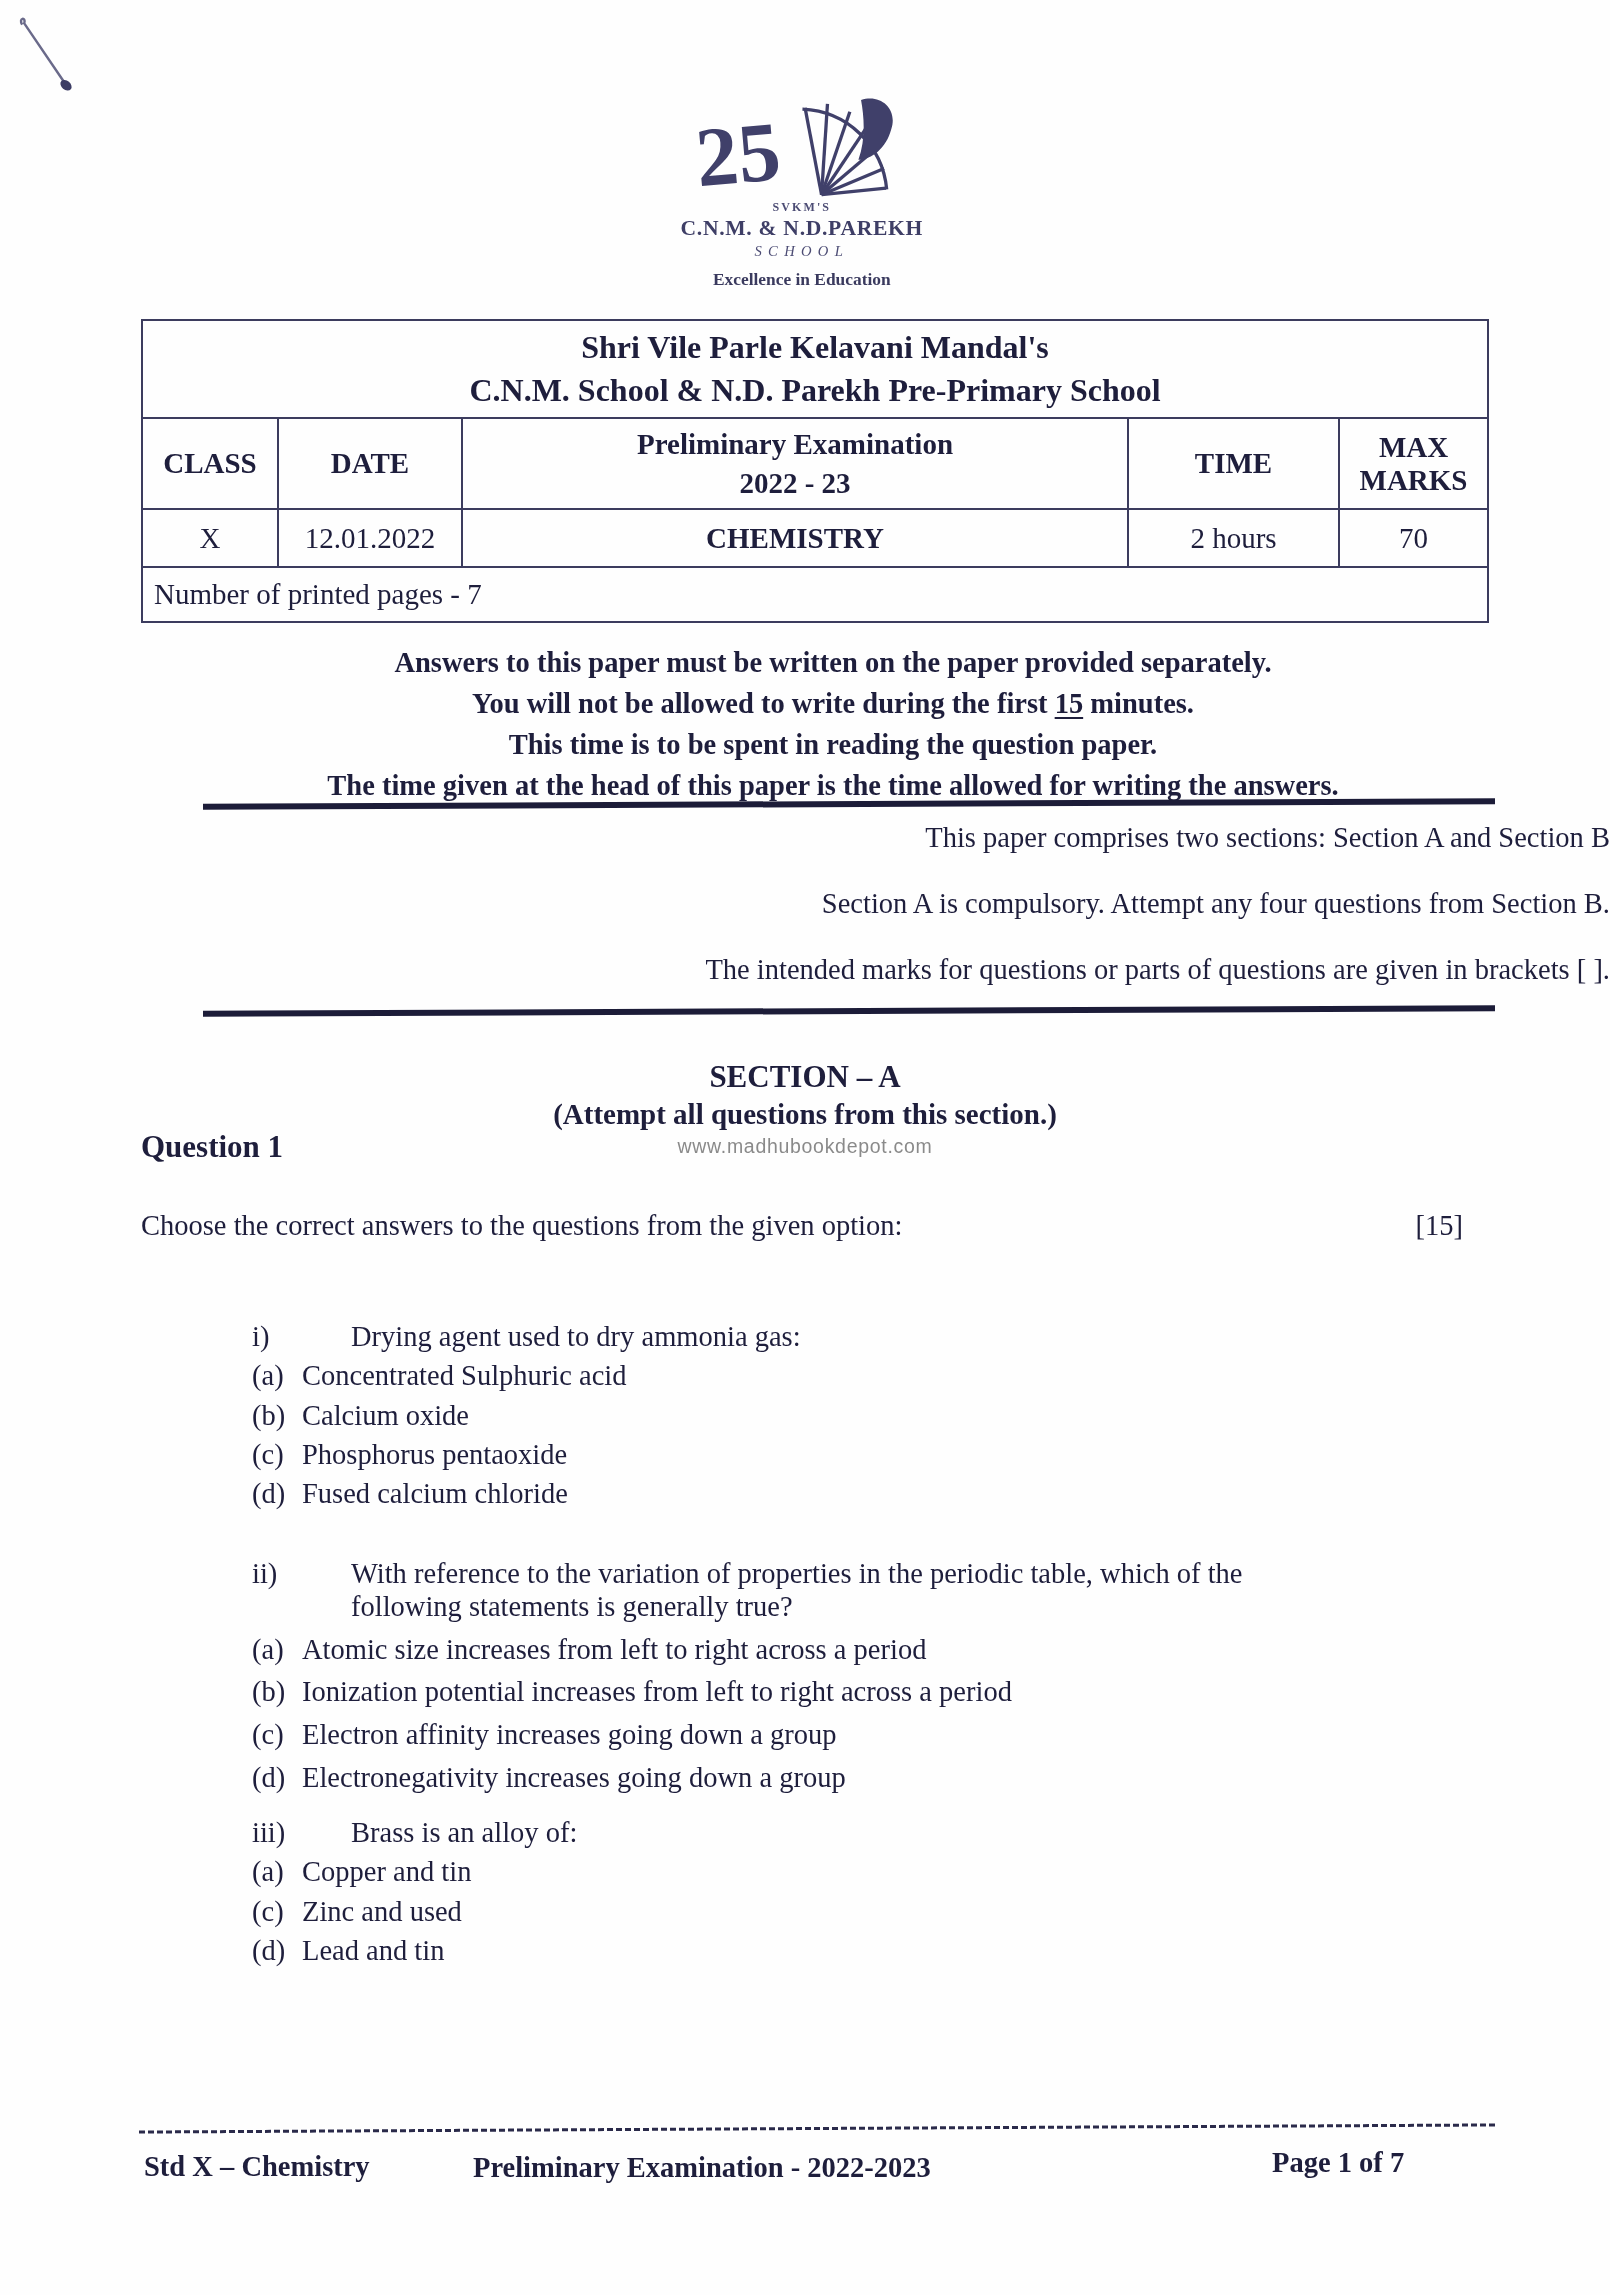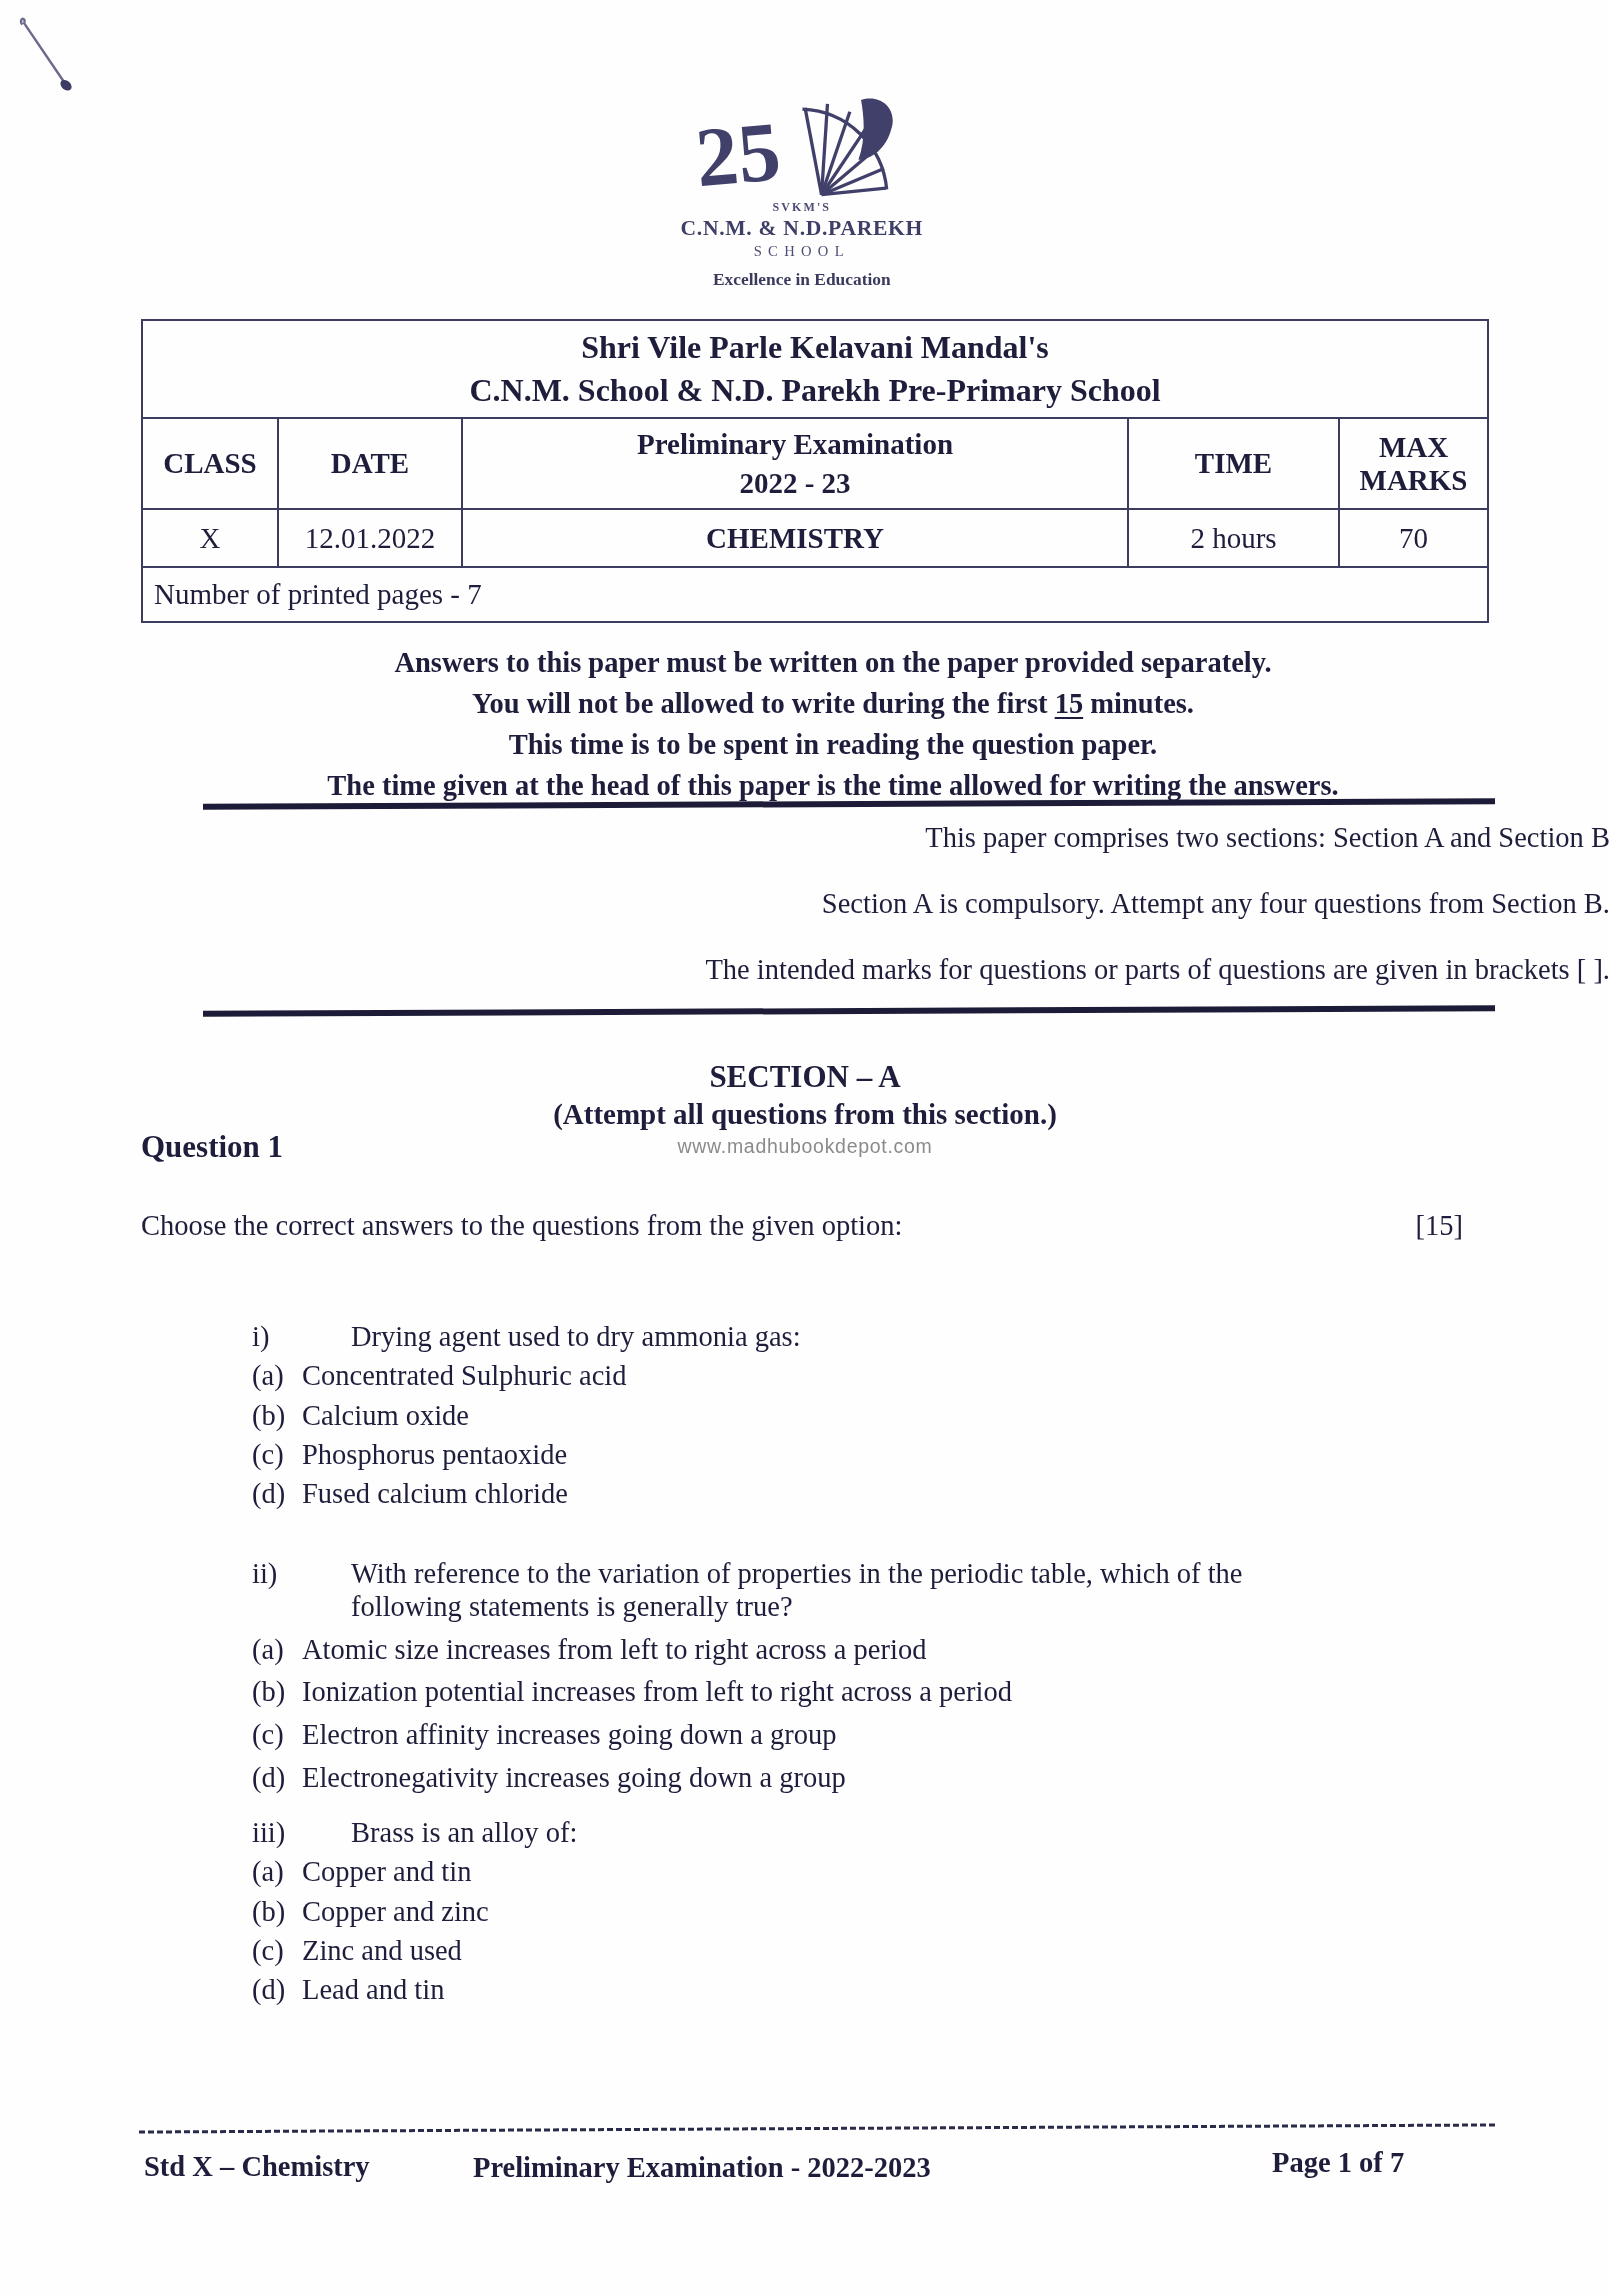--- a/index.html
+++ b/index.html
@@ -9,21 +9,21 @@
     overflow:hidden;
   }
   
   .pen-mark { position:absolute; left:15.3px; top:15.3px; }
   
   .logo { position:absolute; top:96px; left:50%; transform:translateX(-51%);
           width:320px; text-align:center; color:#40406a; }
   .logo-num-graphic { display:block; margin:0 auto; }
   .logo-org { font-size:12px; letter-spacing:2.1px; color:#4c4c74; font-weight:bold; margin-top:0px; }
   .logo-name { font-size:21.6px; font-weight:bold; letter-spacing:0.7px; color:#3e3e66; margin-top:1.4px; }
-  .logo-school { font-size:14.6px; letter-spacing:6.3px; color:#4c4c74; margin-top:1.4px; }
+  .logo-school { font-size:14.6px; letter-spacing:6.3px; color:#4c4c74; margin-top:1.4px;font-style:italic; }
   .logo-tagline { font-size:17.4px; font-weight:bold; color:#3a3a5e; margin-top:9.7px; }
   
   .header-table { position:absolute; left:141px; top:319px; width:1345px;
                   border-collapse:collapse; table-layout:fixed; }
   .header-table td { border:2.1px solid #3c3c5e; text-align:center; vertical-align:middle;
                      font-size:29px; padding:0; }
   .school-title-cell { height:96px; }
   .school-title-cell div { font-weight:bold; font-size:32px; line-height:43px; }
   .head-row td { height:89px; font-weight:bold; }
   .exam-title div { line-height:39px; }
@@ -192,21 +192,20 @@
     <div class="opt"><span class="opt-letter">(b)</span><span>Ionization potential increases from left to right across a period</span></div>
     <div class="opt"><span class="opt-letter">(c)</span><span>Electron affinity increases going down a group</span></div>
     <div class="opt"><span class="opt-letter">(d)</span><span>Electronegativity increases going down a group</span></div>
   </div>
 
   <div class="qblock qb-iii">
     <div class="qline">
       <span class="qnum">iii)</span><span>Brass is an alloy of:</span>
     </div>
     <div class="opt"><span class="opt-letter">(a)</span><span>Copper and tin</span></div>
-    <div class="opt"><span class="opt-letter">(b)</span><span>Copper and zinc</span></div>
     <div class="opt"><span class="opt-letter">(c)</span><span>Zinc and used</span></div>
     <div class="opt"><span class="opt-letter">(d)</span><span>Lead and tin</span></div>
   </div>
 
   <div class="footer-rule"></div>
   <div class="footer">
     <span class="footer-left">Std X – Chemistry</span>
     <span class="footer-center">Preliminary Examination - 2022-2023</span>
     <span class="footer-right">Page 1 of 7</span>
   </div>

